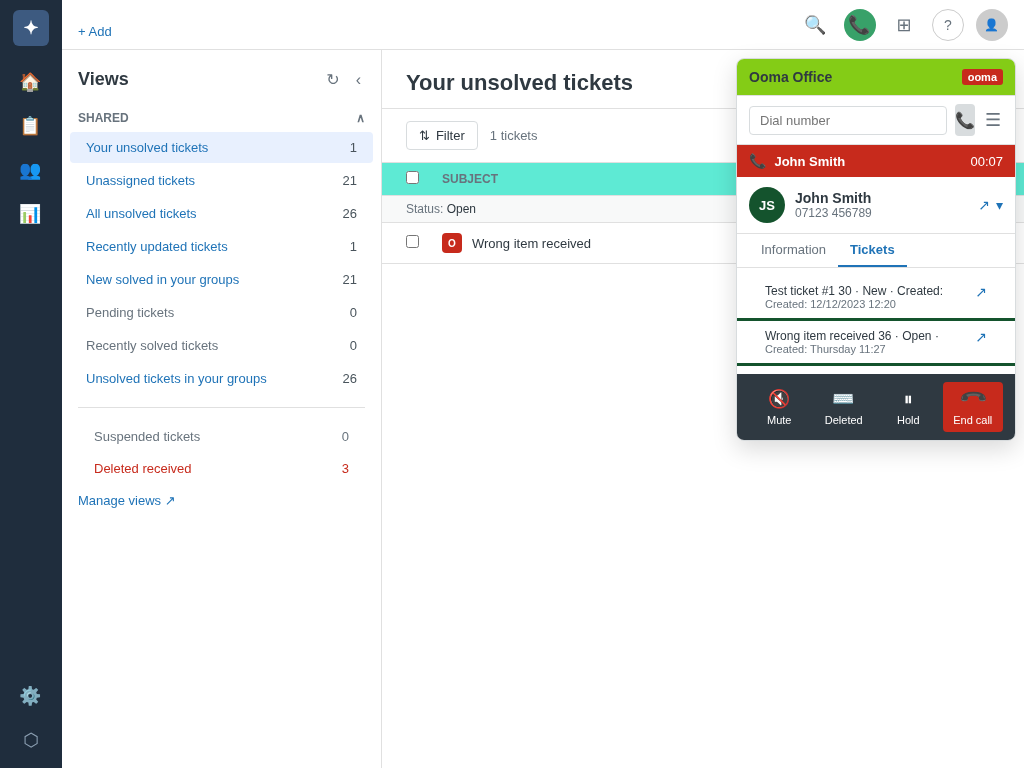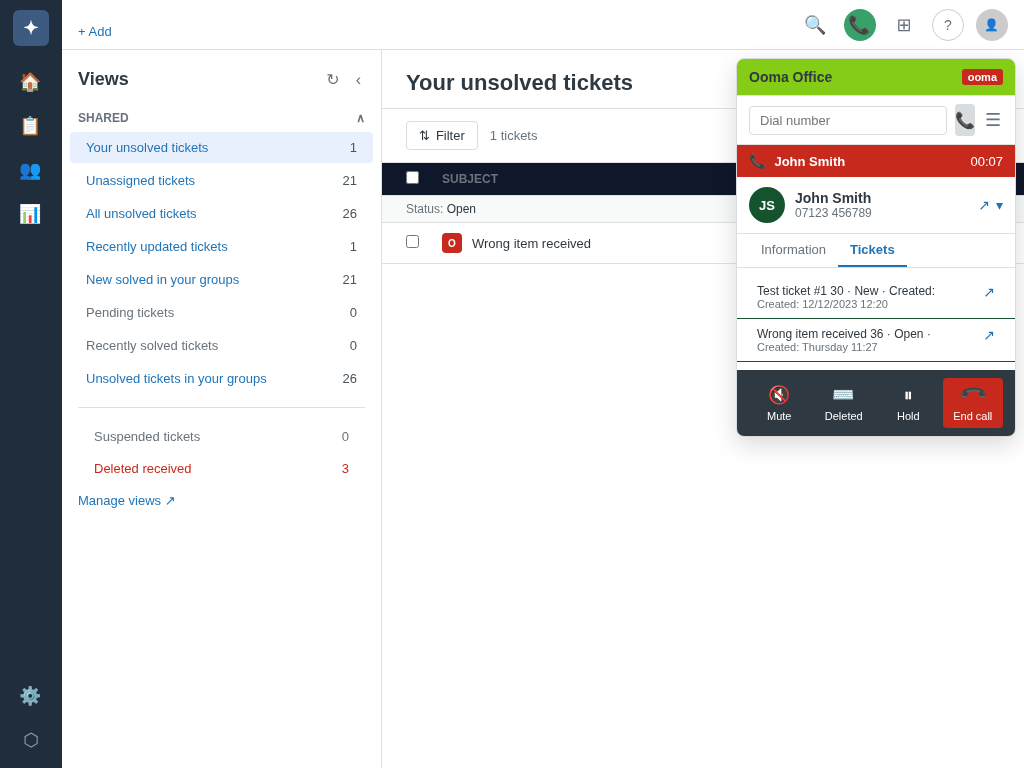--- a/index.html
+++ b/index.html
@@ -118,21 +118,21 @@
       font-size: 13px;
     }
 
     .ticket-count { color: #68737d; font-size: 13px; }
 
     .tickets-table { flex: 1; overflow-y: auto; }
     .table-header {
       display: flex; align-items: center;
       padding: 8px 24px;
       border-bottom: 1px solid #e0e0e0;
-      background: #0f172a;
+      background: #5eead4;
     }
     .table-header .checkbox-col { width: 36px; }
     .table-header .subject-col { flex: 1; font-weight: 600; color: #68737d; font-size: 12px; text-transform: uppercase; }
 
     .status-row {
       padding: 6px 24px;
       background: #f8f9f9;
       border-bottom: 1px solid #e0e0e0;
       font-size: 12px; color: #68737d;
     }
@@ -271,22 +271,22 @@
       border-bottom: 2px solid transparent;
     }
     .ooma-tab.active {
       color: #1f73b7;
       border-bottom-color: #1f73b7;
       font-weight: 600;
     }
 
     .ooma-tickets-list { padding: 8px 0; max-height: 200px; overflow-y: auto; }
     .ooma-ticket-item {
-      padding: 8px 20px;
-      border-bottom: 1px solid #14532d;
+      padding: 8px 28px;
+      border-bottom: 3px solid #14532d;
       display: flex; align-items: flex-start; justify-content: space-between;
       cursor: pointer;
     }
     .ooma-ticket-text { flex: 1; }
     .ooma-ticket-title { font-size: 12px; color: #2f3941; }
     .ooma-ticket-meta { font-size: 11px; color: #68737d; }
     .ooma-ticket-link { color: #1f73b7; font-size: 14px; margin-left: 8px; }
 
     .ooma-footer {
       display: flex; align-items: center;

